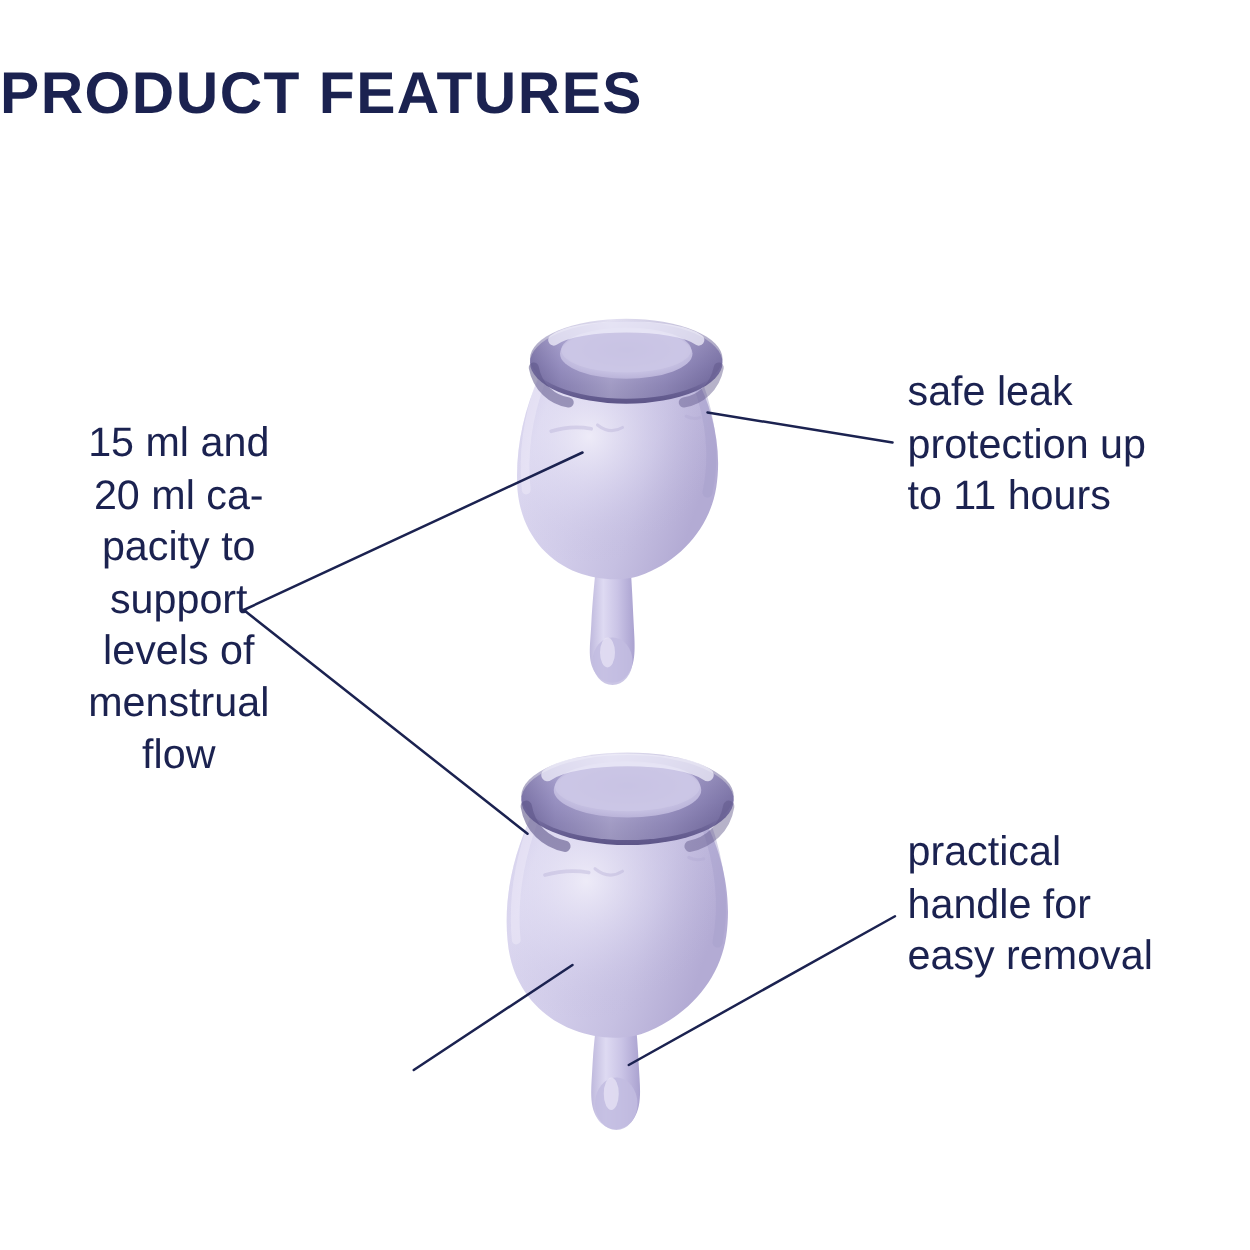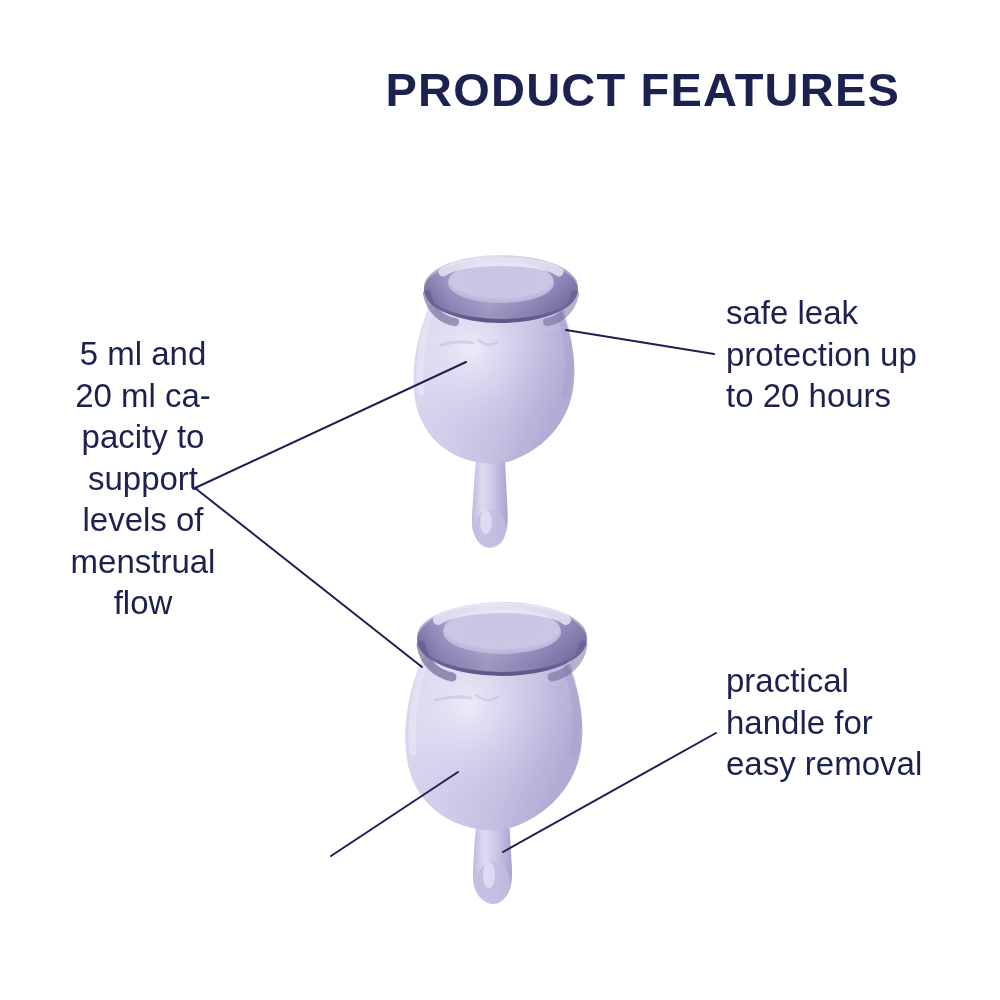--- a/index.html
+++ b/index.html
@@ -15,23 +15,23 @@
     position: relative;
     width: 1000px;
     height: 1000px;
     background: #ffffff;
     overflow: hidden;
   }
   
   .page-title {
     position: absolute;
     left: 0;
-    top: 62px;
+    top: 46px;
     width: 900px;
-    text-align: right;
+    text-align: left;
     font-size: 47px;
     font-weight: bold;
     letter-spacing: 1.2px;
     color: #1b2250;
     font-family: "Liberation Sans", sans-serif;
   }
   
   .callout {
     position: absolute;
     color: #1b2250;
@@ -207,30 +207,30 @@
       <line x1="195" y1="488" x2="466" y2="362"></line>
       <line x1="195" y1="488" x2="422" y2="667"></line>
       <line x1="566" y1="330" x2="714" y2="354"></line>
       <line x1="503" y1="852" x2="716" y2="733"></line>
       <line x1="331" y1="856" x2="458" y2="772"></line>
     </g>
   </svg>
 
   <div class="page-title">PRODUCT FEATURES</div>
 
-  <div class="callout callout-capacity">5 ml and
+  <div class="callout callout-capacity">15 ml and
 20 ml ca-
 pacity to
 support
 levels of
 menstrual
 flow</div>
 
   <div class="callout callout-leak">safe leak
 protection up
-to 20 hours</div>
+to 11 hours</div>
 
   <div class="callout callout-handle">practical
 handle for
 easy removal</div>
 
 
 </div>
 
 </body></html>

